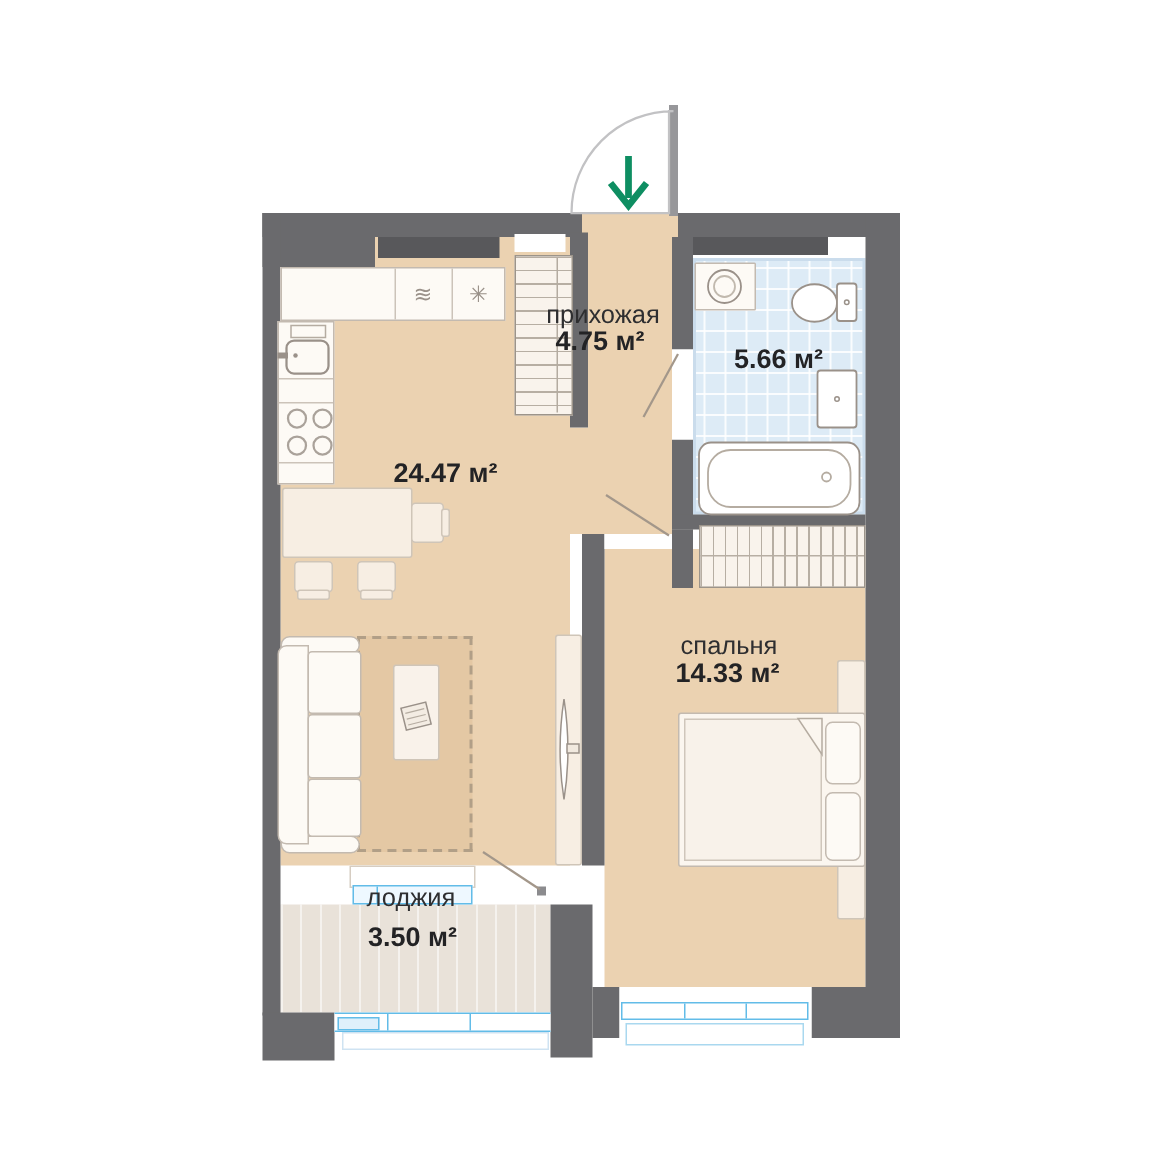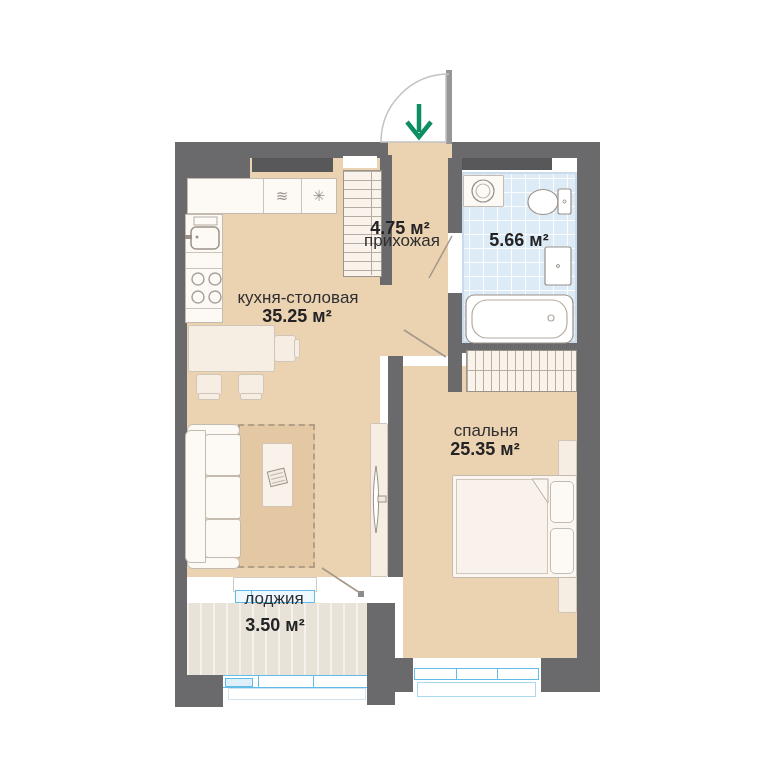--- a/index.html
+++ b/index.html
@@ -193,27 +193,26 @@
     </g>
 
     <g transform="rotate(-14 277 478)">
       <rect x="269" y="470" width="17" height="15" fill="#f3ece3" stroke="#9a9189" stroke-width="1"></rect>
       <line x1="271" y1="474" x2="284" y2="474" stroke="#b5aca1" stroke-width="0.8"></line>
       <line x1="271" y1="478" x2="284" y2="478" stroke="#b5aca1" stroke-width="0.8"></line>
       <line x1="271" y1="482" x2="284" y2="482" stroke="#b5aca1" stroke-width="0.8"></line>
     </g>
   </svg>
 
-  <div class="abs roomlabel" style="left:402px;top:210px;margin-top:31px;">прихожая</div>
+  <div class="abs roomlabel" style="left:402px;top:210px;">прихожая</div>
   <div class="abs roomarea" style="left:400px;top:228px;">4.75 м²</div>
 
   <div class="abs roomarea" style="left:519px;top:240px;">5.66 м²</div>
 
-  <div class="abs roomlabel" style="left:298px;top:298px;">кухня-столовая</div>
-  <div class="abs roomarea" style="left:297px;top:316px;">35.25 м²</div>
+  <div class="abs roomarea" style="left:297px;top:316px;">24.47 м²</div>
 
   <div class="abs roomlabel" style="left:486px;top:431px;text-align:center;">спальня</div>
-  <div class="abs roomarea" style="left:485px;top:449px;">25.35 м²</div>
+  <div class="abs roomarea" style="left:485px;top:449px;">14.33 м²</div>
 
   <div class="abs roomlabel" style="left:274px;top:599px;">лоджия</div>
   <div class="abs roomarea" style="left:275px;top:625px;">3.50 м²</div>
 
 </div>
 
 </body></html>

